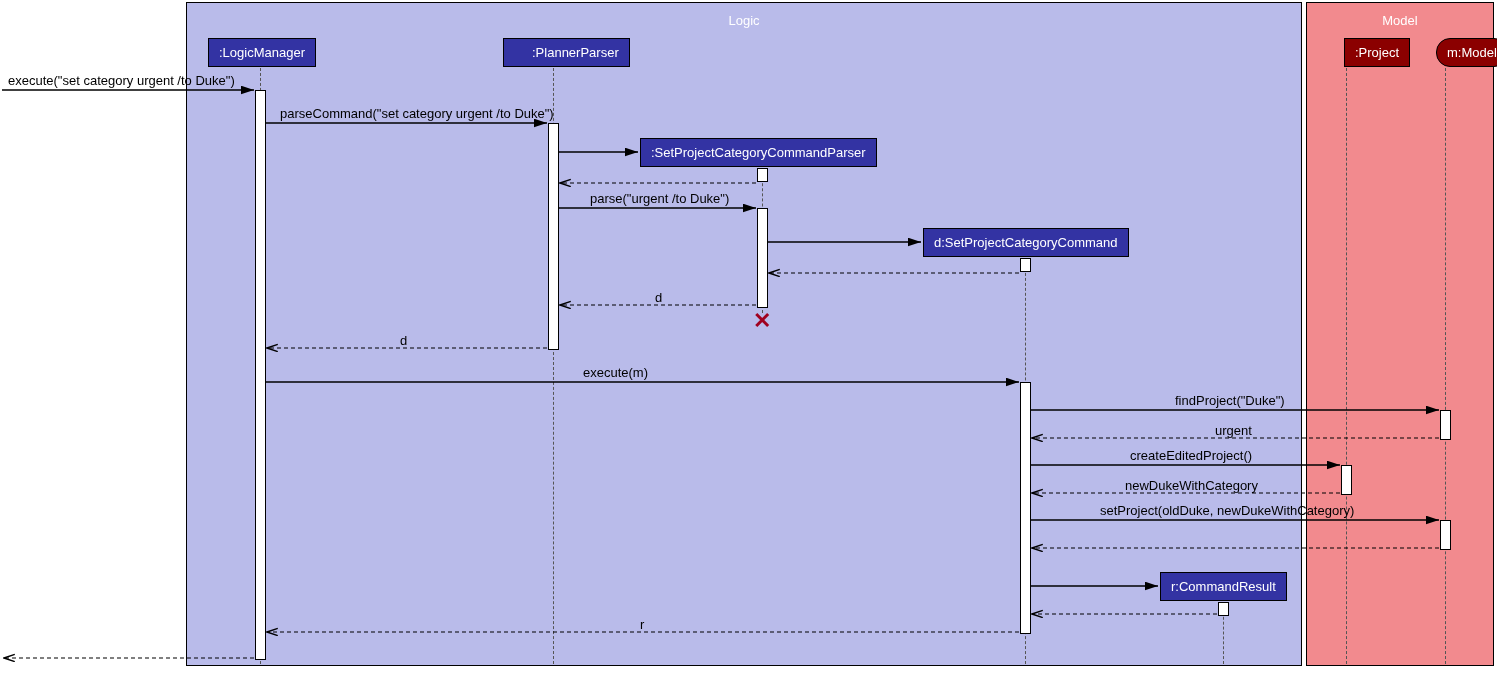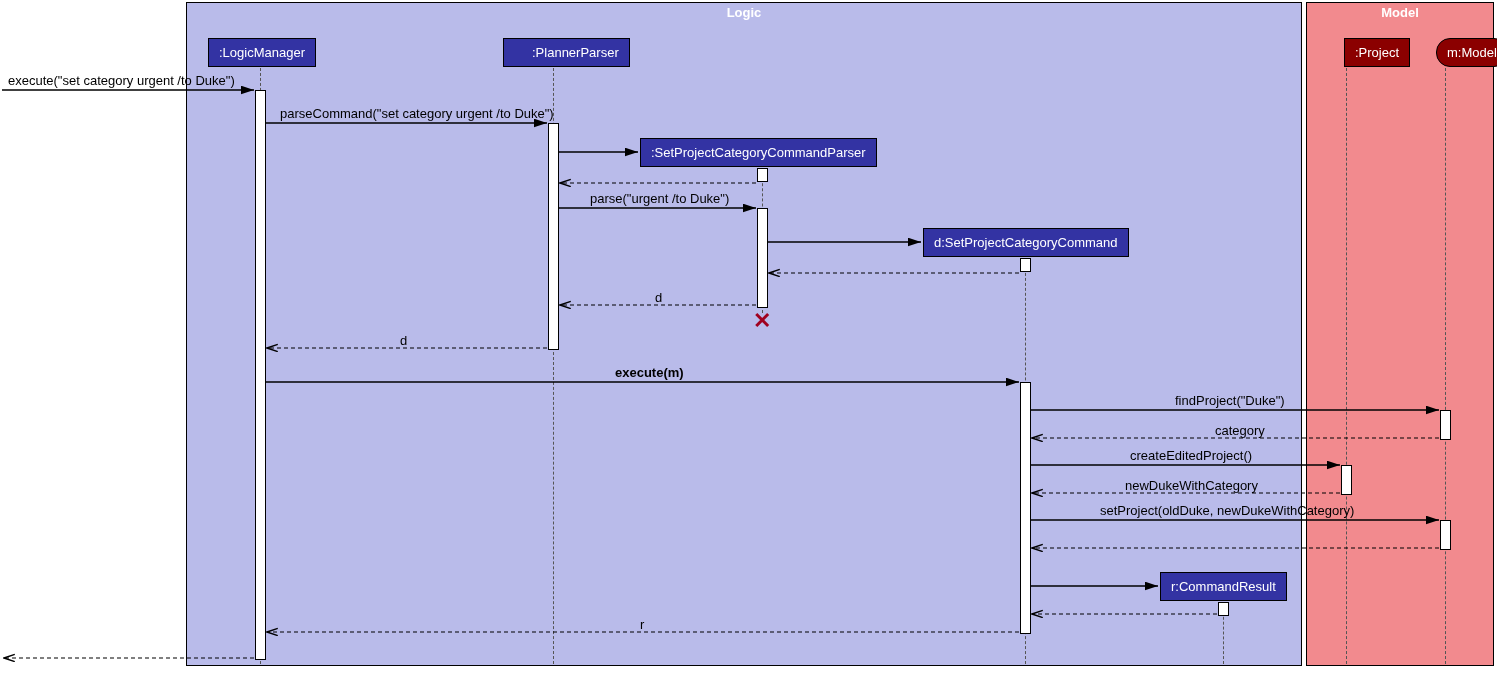--- a/index.html
+++ b/index.html
@@ -12,25 +12,25 @@
     height: 677px;
     position: relative;
     overflow: hidden;
   }
   .frame {
     position: absolute;
     border: 1.5px solid #000;
   }
   .frame-label {
     position: absolute;
-    top: 0;
+    top: 8px;
     left: 0;
     right: 0;
     text-align: center;
-    font-weight: bold;
+    font-weight: normal;
     font-size: 13px;
     padding: 2px 0;
   }
   .logic-frame {
     left: 186px;
     top: 2px;
     width: 1116px;
     height: 664px;
     background: #b9bbea;
   }
@@ -126,23 +126,23 @@
 <div class="activation" style="left:1440px; top:410px; height:30px;"></div>
 <div class="activation" style="left:1341px; top:465px; height:30px;"></div>
 <div class="activation" style="left:1440px; top:520px; height:30px;"></div>
 <div class="activation" style="left:1218px; top:602px; height:14px;"></div>
 
 <div class="msg" style="left:8px; top:73px;">execute("set category urgent /to Duke")</div>
 <div class="msg" style="left:280px; top:106px;">parseCommand("set category urgent /to Duke")</div>
 <div class="msg" style="left:590px; top:191px;">parse("urgent /to Duke")</div>
 <div class="msg" style="left:655px; top:290px;">d</div>
 <div class="msg" style="left:400px; top:333px;">d</div>
-<div class="msg" style="left:615px; top:365px;font-weight:bold;">execute(m)</div>
+<div class="msg" style="left:583px; top:365px;">execute(m)</div>
 <div class="msg" style="left:1175px; top:393px;">findProject("Duke")</div>
-<div class="msg" style="left:1215px; top:423px;">category</div>
+<div class="msg" style="left:1215px; top:423px;">urgent</div>
 <div class="msg" style="left:1130px; top:448px;">createEditedProject()</div>
 <div class="msg" style="left:1125px; top:478px;">newDukeWithCategory</div>
 <div class="msg" style="left:1100px; top:503px;">setProject(oldDuke, newDukeWithCategory)</div>
 <div class="msg" style="left:640px; top:617px;">r</div>
 
 <div class="destroy-x" style="left:753px; top:308px;">✕</div>
 
 <svg class="arrows">
   <defs>
     <marker id="solidArrow" markerWidth="10" markerHeight="10" refX="9" refY="3" orient="auto">

